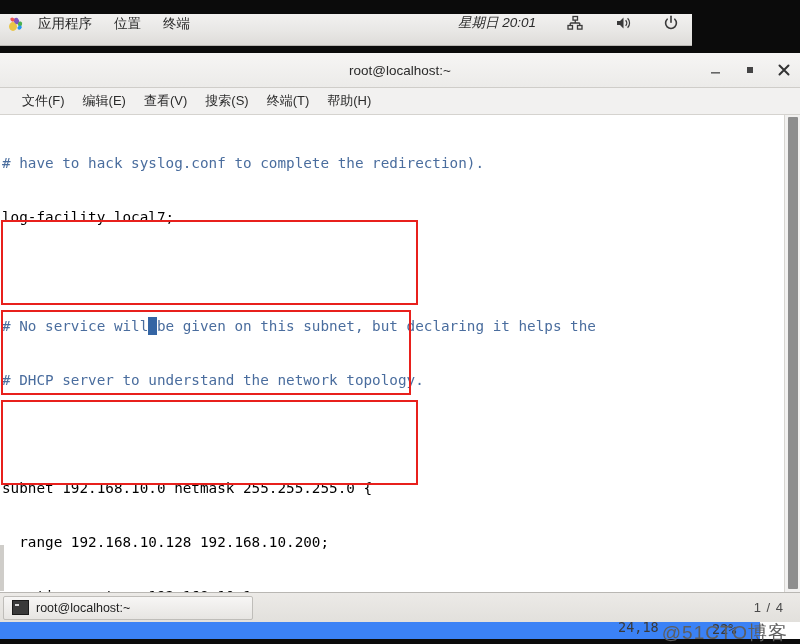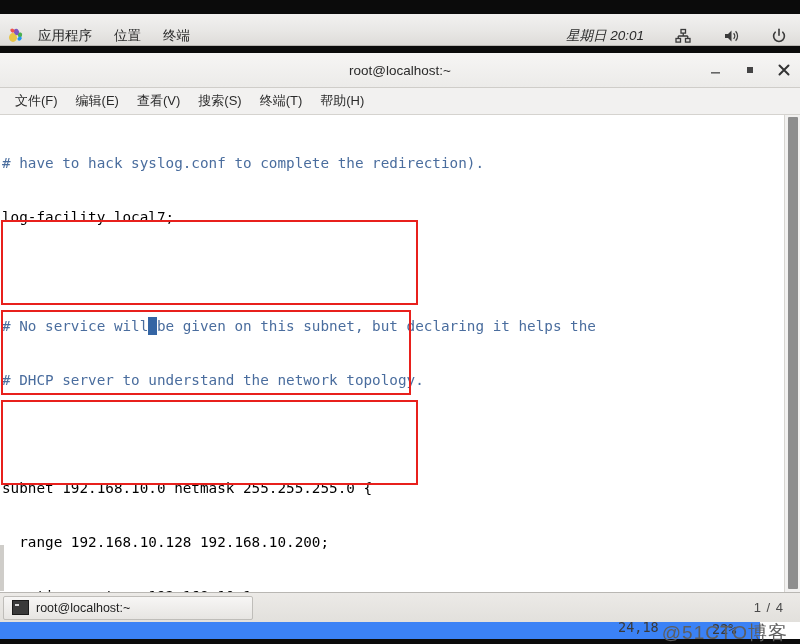--- a/index.html
+++ b/index.html
@@ -18,25 +18,25 @@
     width: 800px;
     height: 644px;
     background: #0b0b0b;
     overflow: hidden;
   }
 
   
   #top-panel {
     position: absolute;
     left: 0; top: 14px;
-    width: 800px; height: 32px;
+    width: 692px; height: 32px;
     background: linear-gradient(to bottom, #f2f1f0 0%, #e8e7e5 55%, #dedcd9 100%);
     border-bottom: 1px solid #b8b6b2;
     display: flex;
-    align-items: flex-end;
+    align-items: flex-start;
     box-sizing: border-box;
   }
   .panel-left {
     display: flex;
     align-items: center;
     padding-left: 7px;
     gap: 0px;
   }
   .panel-item {
     font-size: 13.5px;
@@ -106,21 +106,21 @@
     font-size: 15px;
     line-height: 16px;
     text-align: center;
   }
   #menubar {
     height: 26px;
     background: #f2f1f0;
     border-bottom: 1px solid #d5d3cf;
     display: flex;
     align-items: center;
-    padding-left: 6px;
+    padding-left: 13px;
     gap: 0px;
   }
   .menu-item {
     font-size: 13px;
     color: #2b2b2b;
     padding: 3px 9px;
     white-space: nowrap;
   }
 
   

